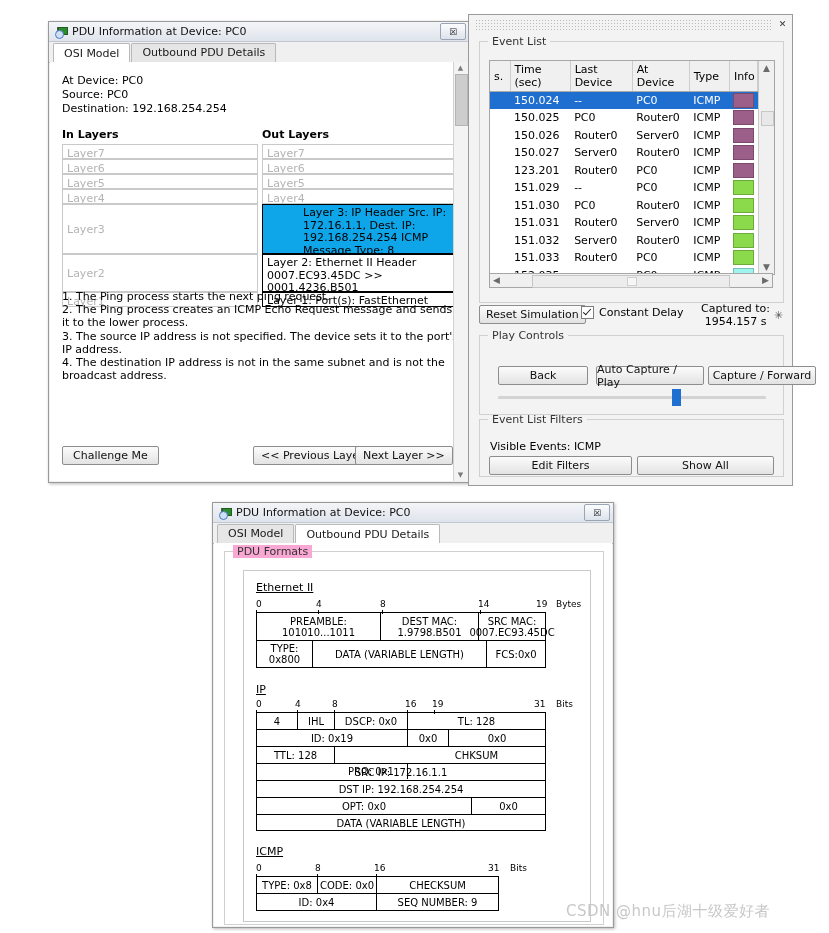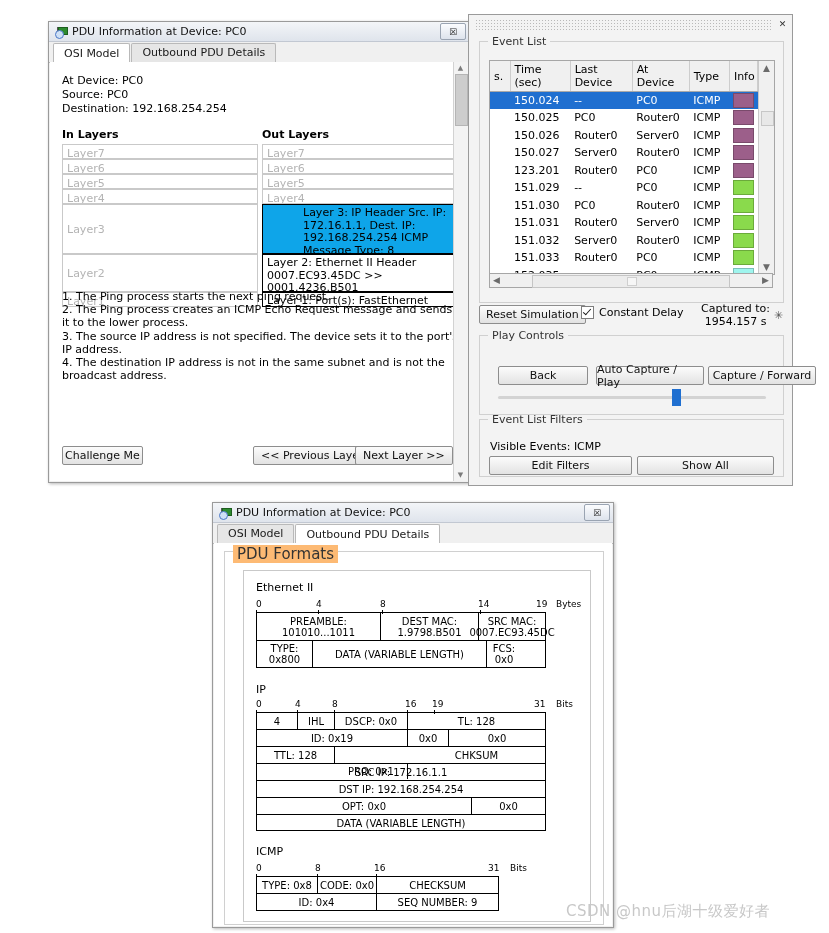--- a/index.html
+++ b/index.html
@@ -50,21 +50,21 @@
   .layercol-out{left:212px;width:196px;}
   .layerbox.filled{color:#000;border:1px solid #000;background:#fff;line-height:12.5px;}
   .layerbox.hl{background:#0ea5e9;border:1px solid #000;color:#000;line-height:12.5px;padding-left:40px;}
   #steps{position:absolute;left:12px;top:228px;width:396px;font-size:11px;line-height:13.2px;}
   #steps div{margin-bottom:0;}
   .btmbar{position:absolute;left:0;bottom:0;width:100%;height:44px;}
   .btn{border:1px solid #8d8d8d;border-radius:2px;
        background:linear-gradient(#fcfcfc,#e2e2e2);
        font-size:11px;color:#111;cursor:pointer;display:inline-flex;
        align-items:center;justify-content:center;box-sizing:border-box;}
-  #challenge-me{position:absolute;left:12px;bottom:16px;height:19px;padding:0 2px;}
+  #challenge-me{position:absolute;left:12px;bottom:16px;height:19px;padding:0 10px;}
   #prev-layer{position:absolute;left:203px;bottom:16px;height:19px;padding:0 7px;}
   #next-layer{position:absolute;left:305px;bottom:16px;height:19px;padding:0 7px;}
   .vscroll{position:absolute;right:0px;top:0;width:14px;height:100%;
            background:#f3f3f3;border-left:1px solid #d2d2d2;}
   .vscroll .thumb{position:absolute;left:1px;width:11px;background:#cdcdcd;border:1px solid #b5b5b5;}
   .vscroll .arrow{position:absolute;left:2px;width:9px;height:8px;color:#7b7b7b;font-size:7px;
                   text-align:center;line-height:8px;}
 
   
   #sim-panel{position:absolute;left:468px;top:14px;width:323px;height:470px;
@@ -116,24 +116,24 @@
   #speed-thumb{position:absolute;left:192px;top:53px;width:9px;height:17px;background:#1f6fd0;}
   #visible-events{position:absolute;left:10px;top:20px;font-size:11px;}
   #edit-filters{position:absolute;left:9px;top:36px;width:143px;height:19px;}
   #show-all{position:absolute;left:157px;top:36px;width:137px;height:19px;}
 
   
   #pdu-window{left:212px;top:502px;width:400px;height:424px;}
   #pdu-body{position:absolute;left:1px;top:40px;width:398px;height:383px;background:#fff;overflow:hidden;}
   #g-pduformats{position:absolute;left:10px;top:8px;width:378px;height:372px;
                 border:1px solid #d0d0d0;background:#fff;}
-  #g-pduformats>.glabel{position:absolute;left:8px;top:-7px;background:#fdba74;padding:0 4px;font-size:15px;color:#333;}
+  #g-pduformats>.glabel{position:absolute;left:8px;top:-7px;background:#f9a8d4;padding:0 4px;font-size:11px;color:#333;}
   #pdu-canvas{position:absolute;left:18px;top:18px;width:346px;height:350px;
               border:1px solid #c9c9c9;background:#fff;overflow:hidden;}
-  .proto-name{position:absolute;font-size:11px;color:#000;text-align:center;}
+  .proto-name{position:absolute;font-size:11px;text-decoration:underline;color:#000;text-align:center;}
   .ruler{position:absolute;height:12px;font-size:9px;color:#000;}
   .ruler span{position:absolute;top:0;}
   .ruler .tick{position:absolute;top:11px;width:1px;height:4px;background:#000;}
   .pkt{position:absolute;border:1px solid #000;box-sizing:border-box;}
   .fld{position:absolute;box-sizing:border-box;border-right:1px solid #000;
        display:flex;align-items:center;justify-content:center;text-align:center;
        font-size:10px;line-height:11px;color:#000;}
   .fld.last{border-right:none;}
   .row-sep{position:absolute;left:0;width:100%;height:1px;background:#000;}
   .unit{position:absolute;font-size:9px;color:#000;}
@@ -434,21 +434,21 @@
           <div class="fld last" style="left:222px;top:0;width:66px;height:27px;flex-direction:column;">
             <span>SRC MAC:</span>
             <span>0007.EC93.45DC</span>
           </div>
           <div class="row-sep" style="top:27px;"></div>
           <div class="fld" style="left:0;top:28px;width:56px;height:26px;flex-direction:column;">
             <span>TYPE:</span>
             <span>0x800</span>
           </div>
           <div class="fld" style="left:56px;top:28px;width:174px;height:26px;">DATA (VARIABLE LENGTH)</div>
-          <div class="fld last" style="left:218px;top:28px;width:58px;height:26px;flex-direction:column;">
+          <div class="fld last" style="left:230px;top:28px;width:58px;height:26px;flex-direction:row;">
             <span>FCS:</span>
             <span>0x0</span>
           </div>
         </div>
 
         <div class="proto-name" style="left:12px;top:112px;">IP</div>
         <div class="ruler" style="left:12px;top:128px;width:290px;">
           <span style="left:0px;">0</span>
           <span style="left:39px;">4</span>
           <span style="left:76px;">8</span>

